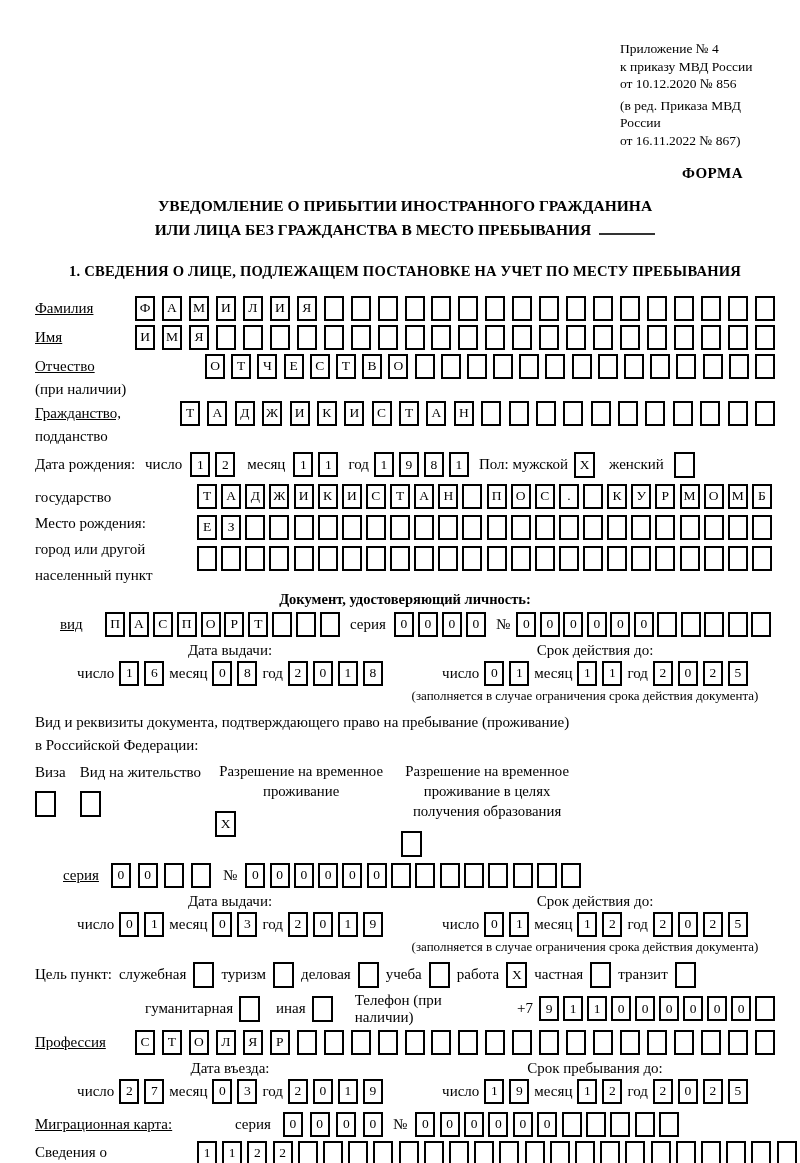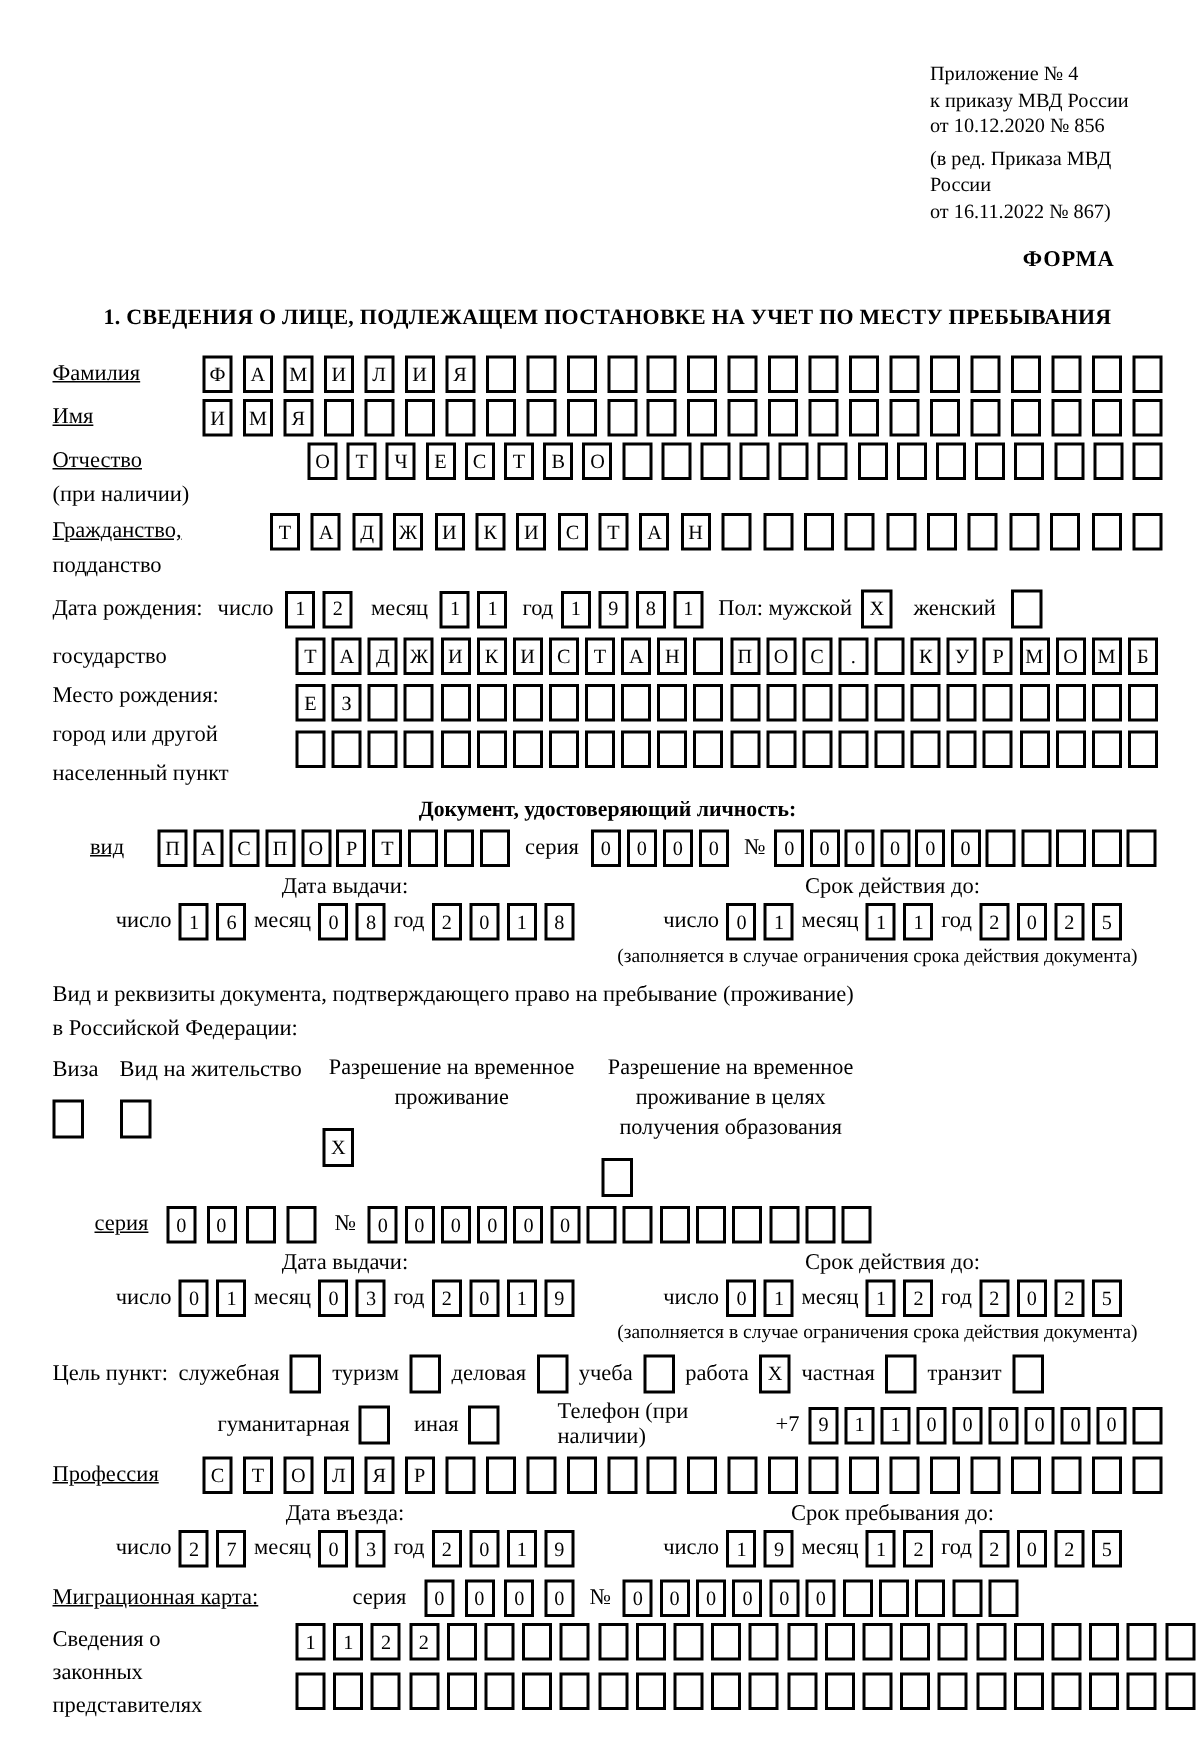--- a/index.html
+++ b/index.html
@@ -57,20 +57,24 @@
 
   <div class="appendix">
     <div>Приложение № 4</div>
     <div>к приказу МВД России</div>
     <div>от 10.12.2020 № 856</div>
     <div class="grp2">(в ред. Приказа МВД России</div>
     <div>от 16.11.2022 № 867)</div>
   </div>
   <div class="forma">ФОРМА</div>
 
+  <div class="title">
+    <div>УВЕДОМЛЕНИЕ О ПРИБЫТИИ ИНОСТРАННОГО ГРАЖДАНИНА</div>
+    <div><span>ИЛИ ЛИЦА БЕЗ ГРАЖДАНСТВА В МЕСТО ПРЕБЫВАНИЯ</span><span class="title-underline"></span></div>
+  </div>
 
   <div class="sect">1. СВЕДЕНИЯ О ЛИЦЕ, ПОДЛЕЖАЩЕМ ПОСТАНОВКЕ НА УЧЕТ ПО МЕСТУ ПРЕБЫВАНИЯ</div>
 
   <div class="form">
 
     <div class="row">
       <span class="lab" style="width:100px">Фамилия</span>
       <span class="cells w640">
           <span class="cell">Ф</span>
           <span class="cell">А</span>
@@ -525,21 +529,21 @@
     </div>
     <div class="purp2">
       <span>гуманитарная</span>
       <span class="cells cb">
           <span class="cell"></span>
         </span>
       <span style="margin-left:10px">иная</span>
       <span class="cells cb">
           <span class="cell"></span>
         </span>
-      <span style="margin-left:33px">Телефон (при наличии)</span>
+      <span style="margin-left:16px">Телефон (при наличии)</span>
       <span style="margin-left:10px">+7</span>
       <span class="cells g" style="gap:4px">
           <span class="cell">9</span>
           <span class="cell">1</span>
           <span class="cell">1</span>
           <span class="cell">0</span>
           <span class="cell">0</span>
           <span class="cell">0</span>
           <span class="cell">0</span>
           <span class="cell">0</span>

